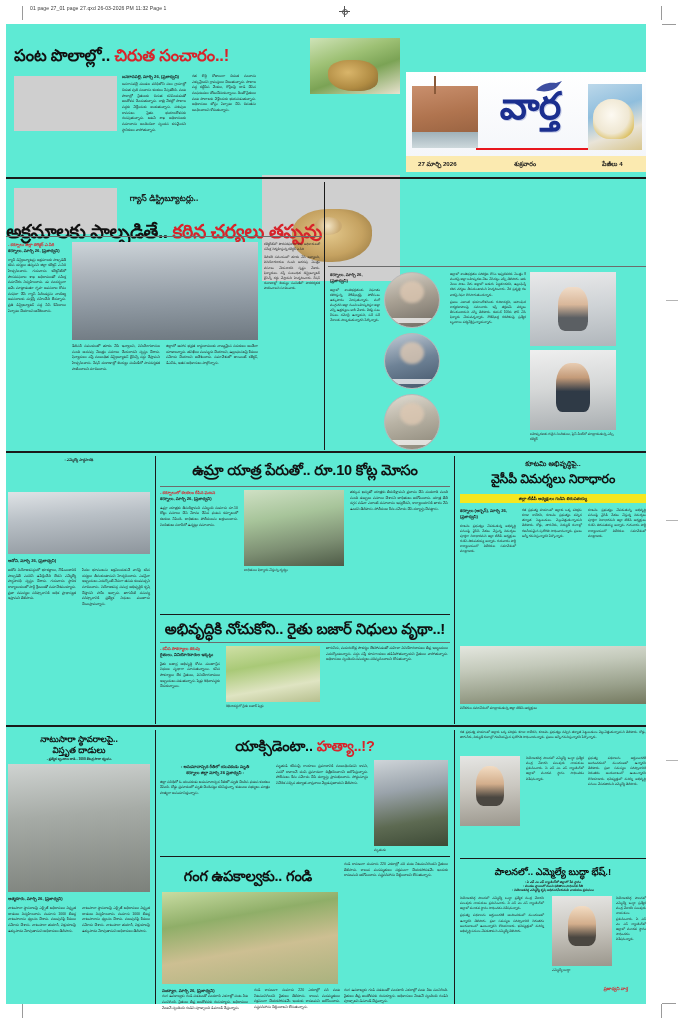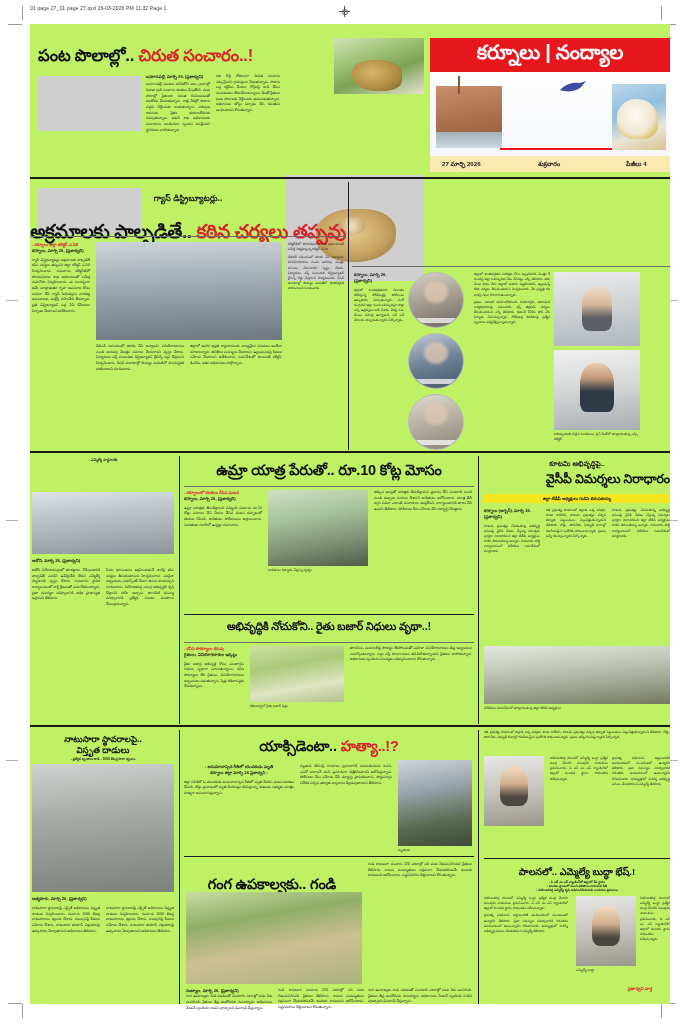--- a/index.html
+++ b/index.html
@@ -39,23 +39,23 @@
   
   .crop { position: absolute; background: #9a9a9a; }
   .crop-v { width: 1px; height: 14px; }
   .crop-h { height: 1px; width: 14px; }
 
   .tick { position:absolute; background:#b5b5b5; }
 
   
   .sheet {
     position: absolute;
-    left: 30px; top: 24px;
+    left: 6px; top: 24px;
     width: 640px; height: 980px;
-    background: #bef264;
+    background: #5eead4;
   }
 
   
   .top-area { position: absolute; left: 0; top: 6px; width: 640px; height: 148px; }
 
   .lead-head {
     position: absolute; left: 8px; top: 16px; width: 290px;
     font-size: 16.5px; font-weight: bold; color: #111;
     letter-spacing: -0.2px; white-space: nowrap;
   }
@@ -242,21 +242,21 @@
   .band3 { position:absolute; left:0; top:432px; width:640px; height:268px; }
 
   .minihead {
     font-size: 8.6px; font-weight:bold; color:#111; text-align:center; line-height:1.25;
   }
   .minihead2 {
     font-size: 14.5px; font-weight:bold; color:#111; text-align:center; white-space:nowrap;
     letter-spacing:-0.2px;
   }
   .minihead3 {
-    font-size: 12.5px; font-weight:bold; color:#111; text-align:right; white-space:nowrap;
+    font-size: 12.5px; font-weight:bold; color:#111; text-align:center; white-space:nowrap;
     letter-spacing:-0.2px;
   }
   .subline { font-size:3.6px; font-weight:bold; color:#222; text-align:center; }
 
   .yellowbar {
     background:#f6e71f; font-size:4.2px; font-weight:bold; color:#111;
     text-align:center; padding:1.5px 0;
   }
 
   
@@ -338,29 +338,27 @@
         <div class="byline">బనగానపల్లె, మార్చి 26, (ప్రజాధ్వని)</div>
         <div class="tcol" style="margin-top:2px;">బనగానపల్లె మండల పరిధిలోని పలు గ్రామాల్లో చిరుత పులి సంచారం కలకలం రేపుతోంది. పంట పొలాల్లో రైతులకు చిరుత కనిపించడంతో ఆందోళన చెందుతున్నారు. రాత్రి వేళల్లో పొలాల వద్దకు వెళ్లేందుకు జంకుతున్నారు. పశువుల కాపరులు సైతం భయాందోళనకు గురవుతున్నారు. అటవీ శాఖ అధికారులకు సమాచారం అందించినా స్పందన కరువైందని స్థానికులు వాపోతున్నారు.</div>
       </div>
       <div style="position:absolute; left:186px; top:44px; width:64px;">
         <div class="tcol">గత కొద్ది రోజులుగా చిరుత సంచారం ఎక్కువైందని గ్రామస్తులు చెబుతున్నారు. పొలాల వద్ద కట్టేసిన మేకలు, గొర్రెలపై దాడి చేసిన సంఘటనలు చోటుచేసుకున్నాయి. దీంతో రైతులు పంట పొలాలకు వెళ్లేందుకు భయపడుతున్నారు. అధికారులు బోన్లు ఏర్పాటు చేసి చిరుతను బంధించాలని కోరుతున్నారు.</div>
       </div>
 
       <div class="big-leopard photo"></div>
 
       <div class="masthead">
-        <div class="mh-red">
-          <div class="mh-red-text">కర్నూలు | నంద్యాల</div>
-        </div>
         <div class="mh-body">
           <div class="mh-fort"></div>
           <div class="mh-bull"></div>
           <svg class="mh-bird" viewBox="0 0 30 14">
             <path d="M2 10 C8 4, 14 2, 22 3 L28 1 L24 6 C20 11, 10 13, 2 10 Z" fill="#1b2f8f" opacity="0.85"></path>
           </svg>
+          <div class="mh-title">వార్త</div>
           <div class="mh-underline"></div>
         </div>
         <div class="mh-strip">
           <span class="mh-date">27 మార్చి  2026</span>
           <span class="mh-day">శుక్రవారం</span>
           <span class="mh-pages">పేజీలు 4</span>
         </div>
       </div>
     </div>
 
@@ -458,21 +456,21 @@
         <div class="photo" style="position:absolute; left:84px; top:34px; width:100px; height:76px;
              background:linear-gradient(170deg,#cfe0c4 0%,#a7c49a 35%,#7d8f73 70%,#4e5b47 100%);"></div>
         <div style="position:absolute; left:190px; top:34px; width:98px;">
           <div class="tcol">తక్కువ ఖర్చుతో యాత్రకు తీసుకెళ్తామని ప్రచారం చేసి వందలాది మంది నుంచి డబ్బులు వసూలు చేశారని బాధితులు ఆరోపించారు. యాత్ర తేదీ దగ్గర పడినా ఎలాంటి సమాచారం ఇవ్వలేదని, కార్యాలయానికి తాళం వేసి ఉందని తెలిపారు. పోలీసులు కేసు నమోదు చేసి దర్యాప్తు చేపట్టారు.</div>
         </div>
         <div class="cap" style="position:absolute; left:84px; top:112px; width:100px;">బాధితులు ఫిర్యాదు చేస్తున్న దృశ్యం</div>
       </div>
 
       <div style="position:absolute; left:154px; top:158px; width:290px;">
         <div class="rule" style="left:0; top:0; width:290px; height:1px; background:#1a1a1a;"></div>
-        <div class="minihead2" style="margin-top:6px; font-size:11px;">అభివృద్ధికి నోచుకోని.. రైతు బజార్ నిధులు వృథా..!</div>
+        <div class="minihead2" style="margin-top:6px; font-size:15px;">అభివృద్ధికి నోచుకోని.. రైతు బజార్ నిధులు వృథా..!</div>
         <div class="rule rule-thin" style="left:0; top:28px; width:290px;"></div>
         <div style="position:absolute; left:0; top:32px; width:60px;">
           <div class="byline byline-red">- కనీస సౌకర్యాలు కరువు</div>
           <div class="byline">రైతులు, వినియోగదారుల ఇక్కట్లు</div>
           <div class="tcol" style="margin-top:3px;">రైతు బజార్ల అభివృద్ధి కోసం మంజూరైన నిధులు వృథాగా మారుతున్నాయి. కనీస సౌకర్యాలు లేక రైతులు, వినియోగదారులు ఇబ్బందులు పడుతున్నారు. షెడ్లు శిథిలావస్థకు చేరుకున్నాయి.</div>
         </div>
         <div class="photo ph-field" style="position:absolute; left:66px; top:32px; width:94px; height:56px;"></div>
         <div style="position:absolute; left:166px; top:32px; width:122px;">
           <div class="tcol">తాగునీరు, మరుగుదొడ్ల సౌకర్యం లేకపోవడంతో మహిళా వినియోగదారులు తీవ్ర ఇబ్బందులు ఎదుర్కొంటున్నారు. వర్షం వస్తే కూరగాయలు తడిసిపోతున్నాయని రైతులు వాపోతున్నారు. అధికారులు స్పందించి సమస్యలు పరిష్కరించాలని కోరుతున్నారు.</div>
         </div>
@@ -529,21 +527,21 @@
           <div class="tcol" style="margin-top:3px;">జిల్లా పరిధిలో ఓ యువకుడు అనుమానాస్పద రీతిలో మృతి చెందిన ఘటన కలకలం రేపింది. రోడ్డు ప్రమాదంలో మృతి చెందినట్లు కనిపిస్తున్నా, కుటుంబ సభ్యులు మాత్రం హత్యగా అనుమానిస్తున్నారు.</div>
         </div>
         <div style="position:absolute; left:116px; top:34px; width:92px;">
           <div class="tcol">మృతుడి శరీరంపై గాయాలు ప్రమాదానికి సంబంధించినవి కావని, ఎవరో కావాలనే చంపి ప్రమాదంగా చిత్రీకరించారని ఆరోపిస్తున్నారు. పోలీసులు కేసు నమోదు చేసి దర్యాప్తు ప్రారంభించారు. పోస్టుమార్టం నివేదిక వచ్చిన తర్వాత వాస్తవాలు వెల్లడవుతాయని తెలిపారు.</div>
         </div>
         <div class="photo ph-man" style="position:absolute; left:214px; top:30px; width:74px; height:86px;"></div>
         <div class="cap" style="position:absolute; left:214px; top:118px; width:74px;">మృతుడు</div>
 
         <div class="rule" style="left:0; top:126px; width:290px; height:1px; background:#1a1a1a;"></div>
         <div style="position:absolute; left:0; top:130px; width:290px;">
-          <div class="minihead2" style="margin-top:16px; width:176px;">గంగ ఉపకాల్వకు.. గండి</div>
+          <div class="minihead2" style="margin-top:8px; width:176px;">గంగ ఉపకాల్వకు.. గండి</div>
           <div class="photo ph-canal" style="position:absolute; left:2px; top:32px; width:176px; height:92px;"></div>
           <div style="position:absolute; left:184px; top:2px; width:104px;">
             <div class="tcol">గండి కారణంగా సుమారు 220 ఎకరాల్లో వరి పంట నీటమునిగిందని రైతులు తెలిపారు. కాలువ మరమ్మతులు సక్రమంగా చేయకపోవడమే ఇందుకు కారణమని ఆరోపించారు. నష్టపరిహారం చెల్లించాలని కోరుతున్నారు.</div>
           </div>
           <div style="position:absolute; left:2px; top:128px; width:86px;">
             <div class="byline">నంద్యాల, మార్చి 26, (ప్రజాధ్వని)</div>
             <div class="tcol">గంగ ఉపకాల్వకు గండి పడటంతో వందలాది ఎకరాల్లో పంట నీట మునిగింది. రైతులు తీవ్ర ఆందోళనకు గురయ్యారు. అధికారులు వెంటనే స్పందించి గండిని పూడ్చాలని డిమాండ్ చేస్తున్నారు.</div>
           </div>
           <div style="position:absolute; left:94px; top:128px; width:86px;">
             <div class="tcol">గండి కారణంగా సుమారు 220 ఎకరాల్లో వరి పంట నీటమునిగిందని రైతులు తెలిపారు. కాలువ మరమ్మతులు సక్రమంగా చేయకపోవడమే ఇందుకు కారణమని ఆరోపించారు. నష్టపరిహారం చెల్లించాలని కోరుతున్నారు.</div>

